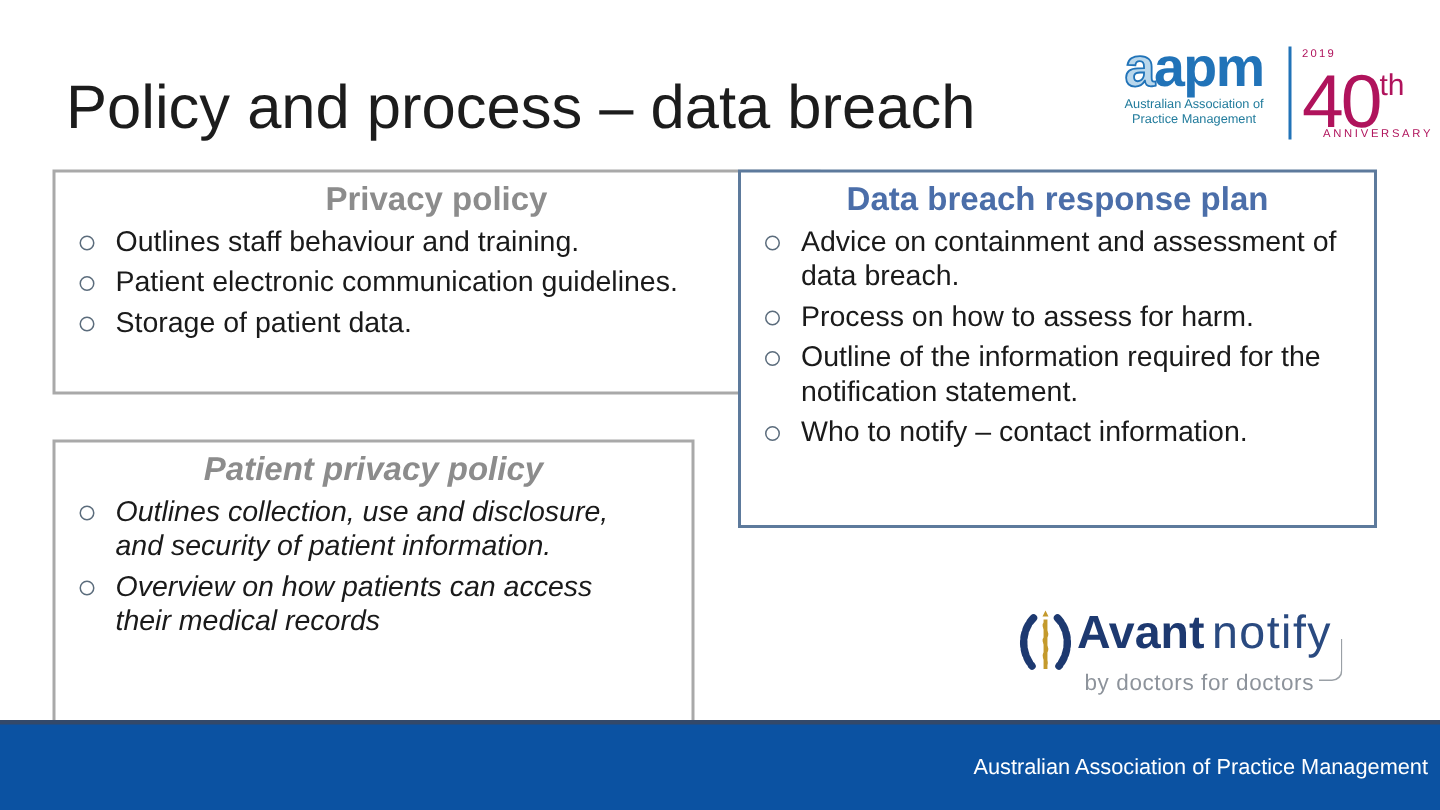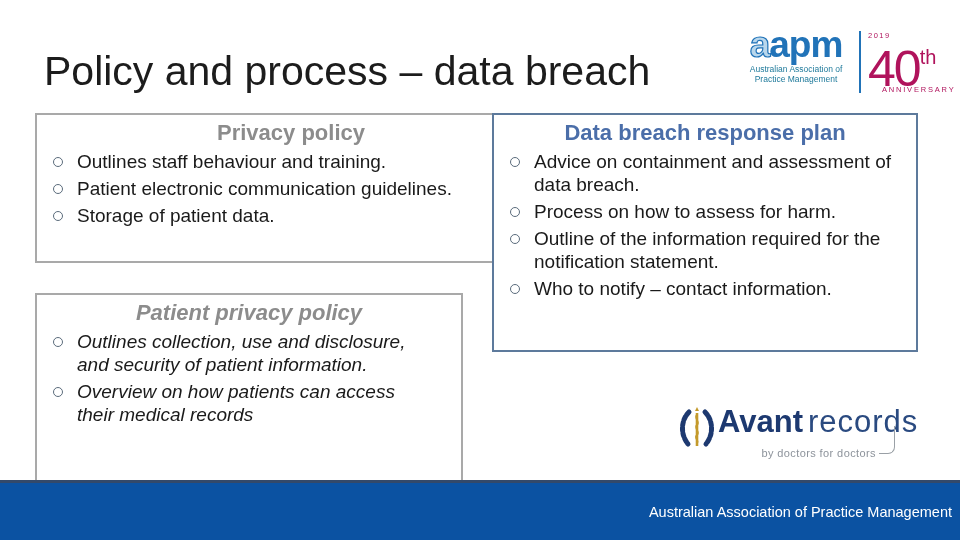--- a/index.html
+++ b/index.html
@@ -39,21 +39,21 @@
   .box ul{list-style:none;margin:2px 0 0;padding:0 24px 0 12px;}
   .box li{display:flex;align-items:flex-start;font-size:19px;line-height:23px;color:#1a1a1a;margin-top:4px;}
   .ring{flex:0 0 auto;width:8px;height:8px;border:1.5px solid #5B6C7C;border-radius:50%;margin:7px 0 0 4px;}
   .li-text{margin-left:14px;}
 
   
   .avant{position:absolute;left:678px;top:400px;width:222px;height:64px;}
   .avant-emblem{position:absolute;left:0;top:6px;}
   .avant-text{position:absolute;left:40px;top:2px;font-size:31px;color:#1D3970;font-weight:bold;white-space:nowrap;line-height:40px;}
   .avant-mutual{font-weight:300;color:#2A4A80;margin-left:5px;letter-spacing:1px;}
-  .avant-tag{position:absolute;right:24px;top:47px;font-size:11px;color:#8D939B;letter-spacing:0.4px;white-space:nowrap;}
+  .avant-tag{position:absolute;right:24px;top:47px;font-size:15px;color:#8D939B;letter-spacing:0.4px;white-space:nowrap;}
   .avant-bracket{position:absolute;right:5px;top:26px;width:15px;height:27px;
     border-right:1.5px solid #9AA0A6;border-bottom:1.5px solid #9AA0A6;border-bottom-right-radius:7px;}
 
   
   .footer{
     position:absolute;left:0;right:0;top:480px;height:60px;box-sizing:border-box;
     background:#0B52A2;border-top:3px solid #33496A;
     display:flex;align-items:center;justify-content:flex-end;
     padding-right:8px;color:#ffffff;font-size:14.5px;
   }
@@ -134,20 +134,20 @@
 </section>
 
 <div class="avant">
   <svg class="avant-emblem" width="38" height="46" viewBox="0 0 38 46">
     <path d="M11,6 C3,14 2,28 10,38" fill="none" stroke="#1D3970" stroke-width="5" stroke-dasharray="3.5,2.2" stroke-linecap="round"></path>
     <path d="M27,6 C35,14 36,28 28,38" fill="none" stroke="#1D3970" stroke-width="5" stroke-dasharray="3.5,2.2" stroke-linecap="round"></path>
     <line x1="19" y1="7" x2="19" y2="40" stroke="#C49A2C" stroke-width="2.6"></line>
     <path d="M19,9 C15,12 23,16 19,19 C15,22 23,26 19,29 C15,32 22,35 19,37" fill="none" stroke="#C49A2C" stroke-width="1.6"></path>
     <path d="M19,1 L21,5 L17,5 Z" fill="#C49A2C"></path>
   </svg>
-  <div class="avant-text"><span>Avant</span><span class="avant-mutual">records</span></div>
+  <div class="avant-text"><span>Avant</span><span class="avant-mutual">notify</span></div>
   <div class="avant-tag">by doctors for doctors</div>
   <div class="avant-bracket"></div>
 </div>
 
 <div class="footer">
   <span>Australian Association of Practice Management</span>
 </div>
 
 </body></html>

